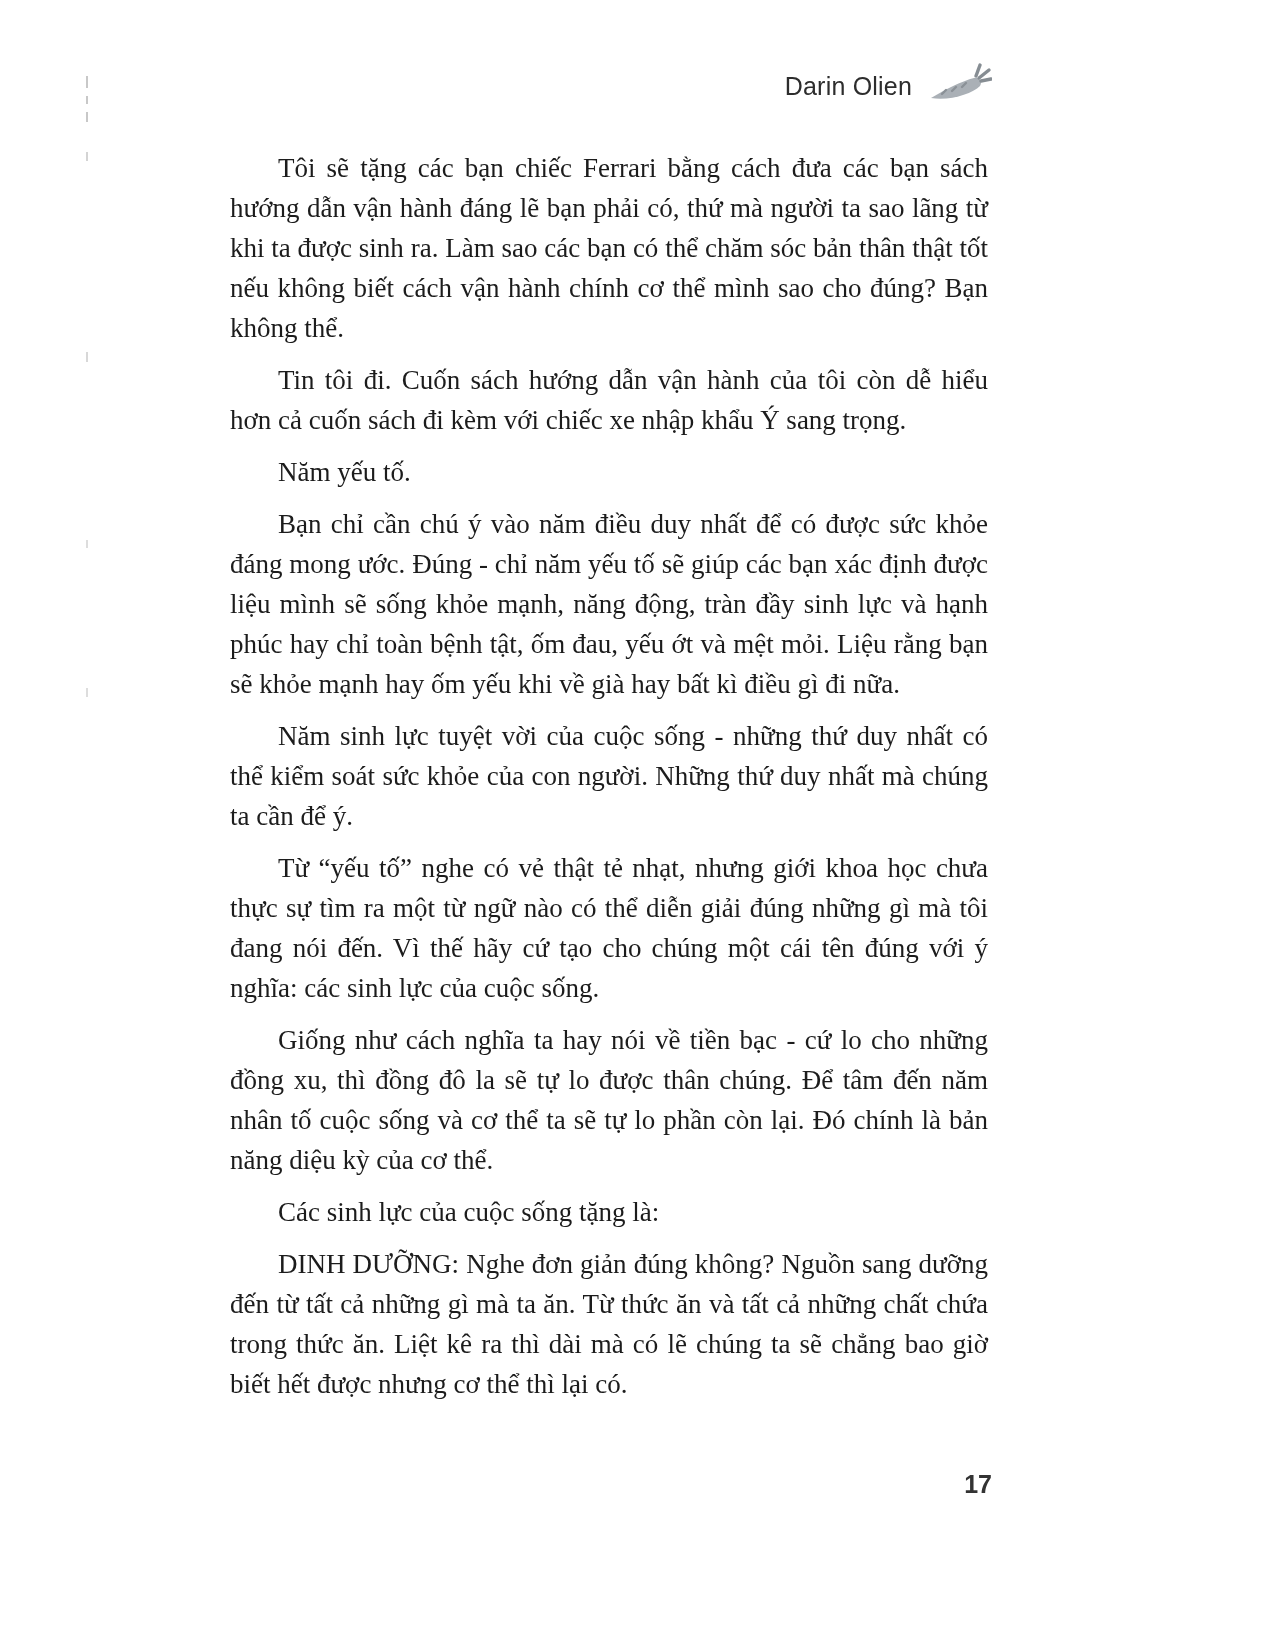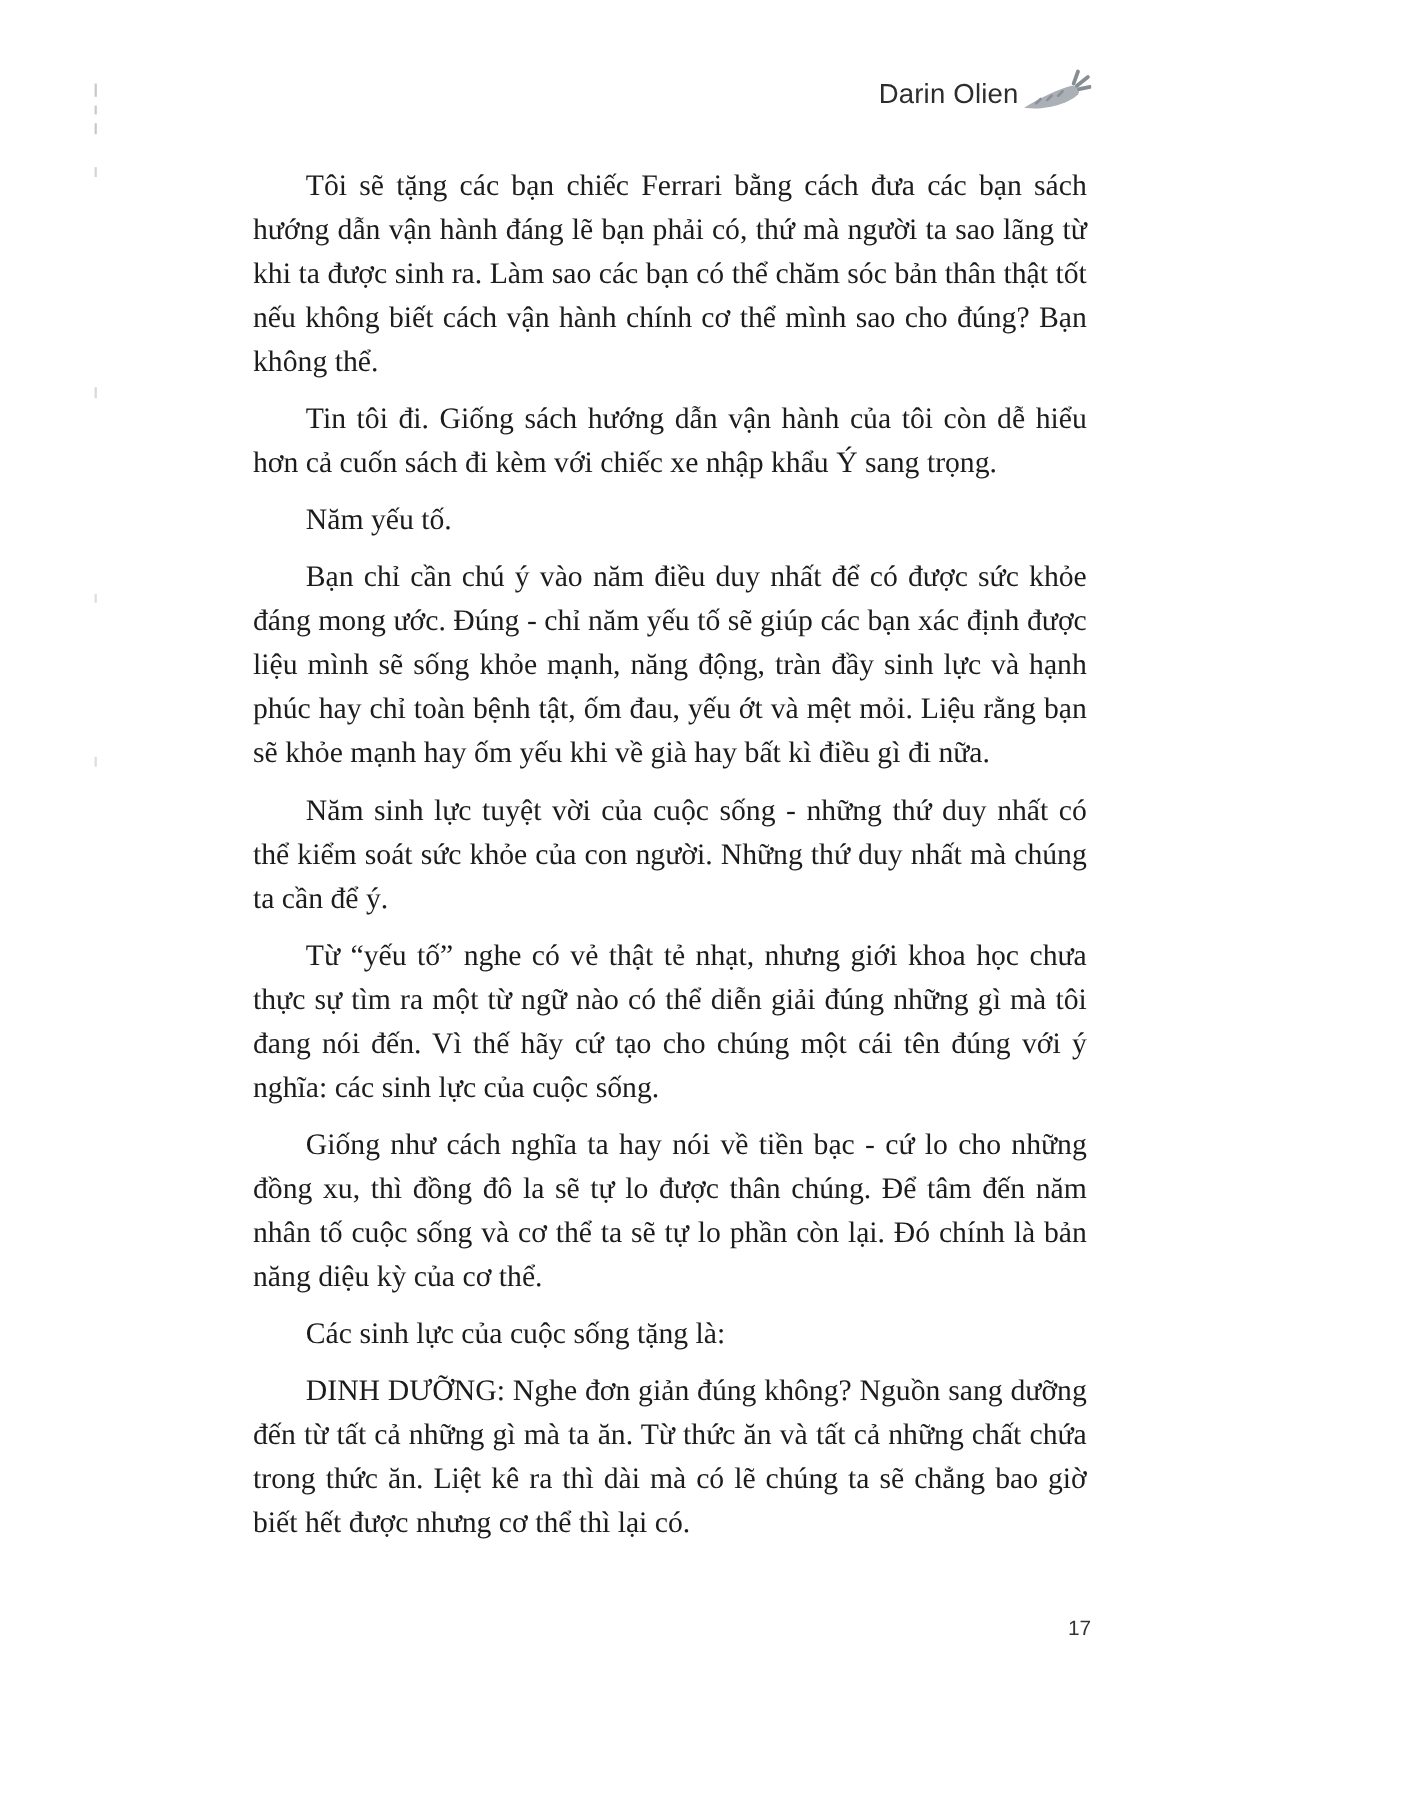--- a/index.html
+++ b/index.html
@@ -37,21 +37,21 @@
 
   .page-header {
     position: absolute;
     left: 230px;
     top: 60px;
     width: 762px;
     height: 52px;
     display: flex;
     justify-content: flex-end;
     align-items: center;
-    gap: 0;
+    gap: 14px;
   }
   .author {
     font-family: "Liberation Sans", sans-serif;
     font-size: 25px;
     color: #2d2d2d;
     letter-spacing: 0.2px;
   }
   .carrot { display: inline-flex; align-items: center; }
 
   .content {
@@ -71,22 +71,23 @@
 
   .page-footer {
     position: absolute;
     left: 230px;
     top: 1470px;
     width: 762px;
     text-align: right;
   }
   .page-number {
     font-family: "Liberation Sans", sans-serif;
-    font-size: 19px;
+    font-size: 25px;
     color: #333333;
+    font-weight: bold;
   }
 </style>
 </head>
 <body>
 
 <div class="page">
 
   <div class="edge-marks">
     <i></i>
       <i></i>
@@ -107,21 +108,21 @@
 
         <path d="M50 14 l4 -11" stroke="#868d93" stroke-width="3.4" fill="none" stroke-linecap="round"></path>
         <path d="M53 16 l10 -8" stroke="#868d93" stroke-width="3.4" fill="none" stroke-linecap="round"></path>
         <path d="M55 19 l10 -2" stroke="#868d93" stroke-width="3.4" fill="none" stroke-linecap="round"></path>
       </svg>
     </span>
   </header>
 
   <main class="content">
       <p class="para">Tôi sẽ tặng các bạn chiếc Ferrari bằng cách đưa các bạn sách hướng dẫn vận hành đáng lẽ bạn phải có, thứ mà người ta sao lãng từ khi ta được sinh ra. Làm sao các bạn có thể chăm sóc bản thân thật tốt nếu không biết cách vận hành chính cơ thể mình sao cho đúng? Bạn không thể.</p>
-      <p class="para">Tin tôi đi. Giống sách hướng dẫn vận hành của tôi còn dễ hiểu hơn cả cuốn sách đi kèm với chiếc xe nhập khẩu Ý sang trọng.</p>
+      <p class="para">Tin tôi đi. Cuốn sách hướng dẫn vận hành của tôi còn dễ hiểu hơn cả cuốn sách đi kèm với chiếc xe nhập khẩu Ý sang trọng.</p>
       <p class="para">Năm yếu tố.</p>
       <p class="para">Bạn chỉ cần chú ý vào năm điều duy nhất để có được sức khỏe đáng mong ước. Đúng - chỉ năm yếu tố sẽ giúp các bạn xác định được liệu mình sẽ sống khỏe mạnh, năng động, tràn đầy sinh lực và hạnh phúc hay chỉ toàn bệnh tật, ốm đau, yếu ớt và mệt mỏi. Liệu rằng bạn sẽ khỏe mạnh hay ốm yếu khi về già hay bất kì điều gì đi nữa.</p>
       <p class="para">Năm sinh lực tuyệt vời của cuộc sống - những thứ duy nhất có thể kiểm soát sức khỏe của con người. Những thứ duy nhất mà chúng ta cần để ý.</p>
       <p class="para">Từ “yếu tố” nghe có vẻ thật tẻ nhạt, nhưng giới khoa học chưa thực sự tìm ra một từ ngữ nào có thể diễn giải đúng những gì mà tôi đang nói đến. Vì thế hãy cứ tạo cho chúng một cái tên đúng với ý nghĩa: các sinh lực của cuộc sống.</p>
       <p class="para">Giống như cách nghĩa ta hay nói về tiền bạc - cứ lo cho những đồng xu, thì đồng đô la sẽ tự lo được thân chúng. Để tâm đến năm nhân tố cuộc sống và cơ thể ta sẽ tự lo phần còn lại. Đó chính là bản năng diệu kỳ của cơ thể.</p>
       <p class="para">Các sinh lực của cuộc sống tặng là:</p>
       <p class="para">DINH DƯỠNG: Nghe đơn giản đúng không? Nguồn sang dưỡng đến từ tất cả những gì mà ta ăn. Từ thức ăn và tất cả những chất chứa trong thức ăn. Liệt kê ra thì dài mà có lẽ chúng ta sẽ chẳng bao giờ biết hết được nhưng cơ thể thì lại có.</p>
     </main>
 
   <footer class="page-footer">

